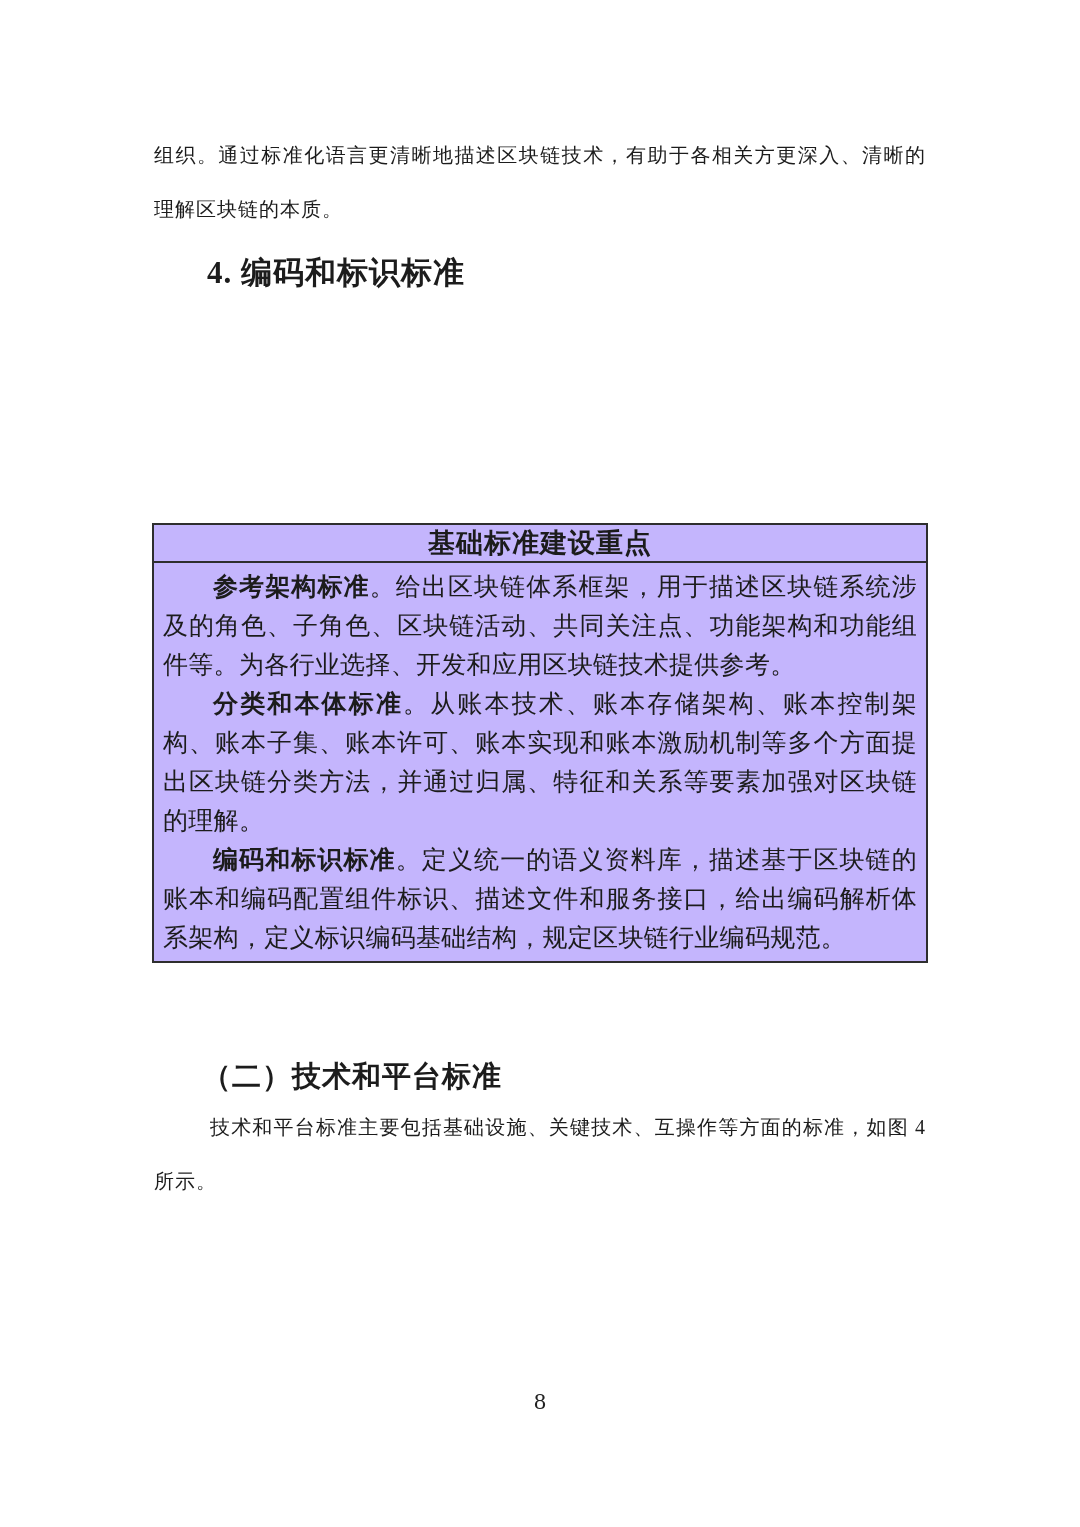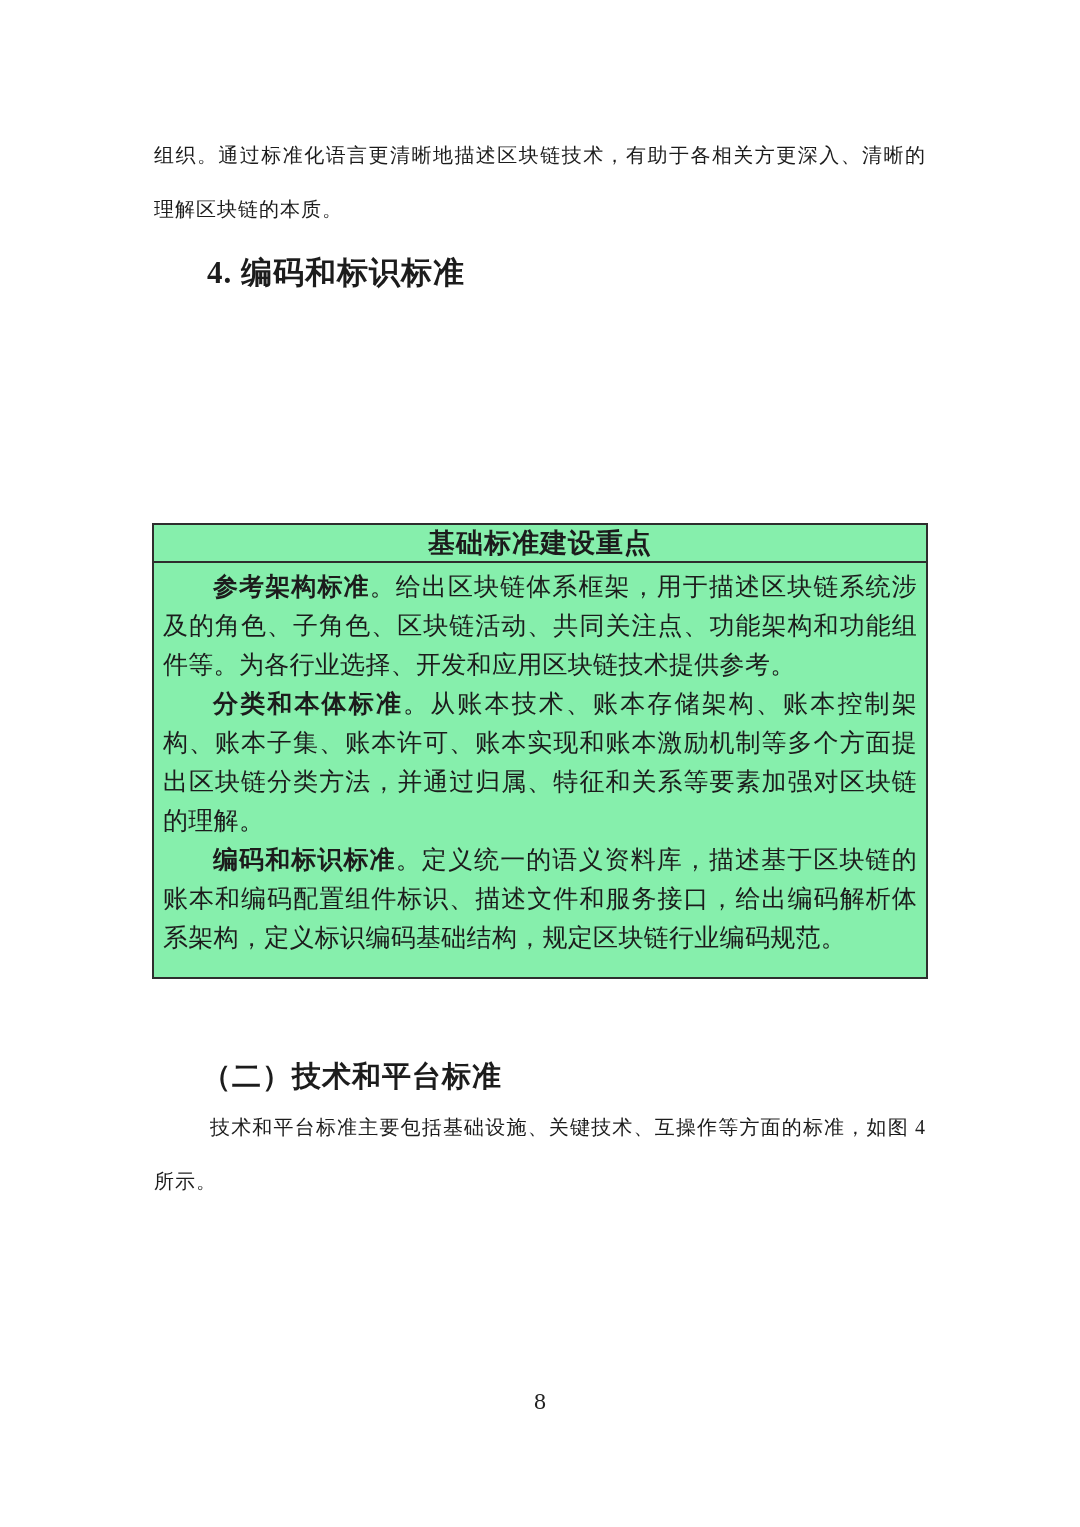--- a/index.html
+++ b/index.html
@@ -57,33 +57,33 @@
     letter-spacing: 1px;
   }
 
   .box {
     position: absolute;
     left: 152px;
     top: 523px;
     width: 776px;
     border: 2px solid #2e2e2e;
     box-sizing: border-box;
-    background: #86efac;
+    background: #c4b5fd;
   }
   .box-title {
     height: 36px;
     line-height: 36px;
     text-align: center;
     font-size: 27px;
     font-weight: 700;
     letter-spacing: 1px;
     border-bottom: 2px solid #2e2e2e;
   }
   .box-body {
-    padding: 4px 9px 20px 9px;
+    padding: 4px 9px 4px 9px;
   }
   .box-item {
     margin: 0;
     font-size: 25px;
     line-height: 39px;
     letter-spacing: 0.3px;
     text-align: justify;
     text-justify: inter-ideograph;
     text-indent: 50px;
   }

